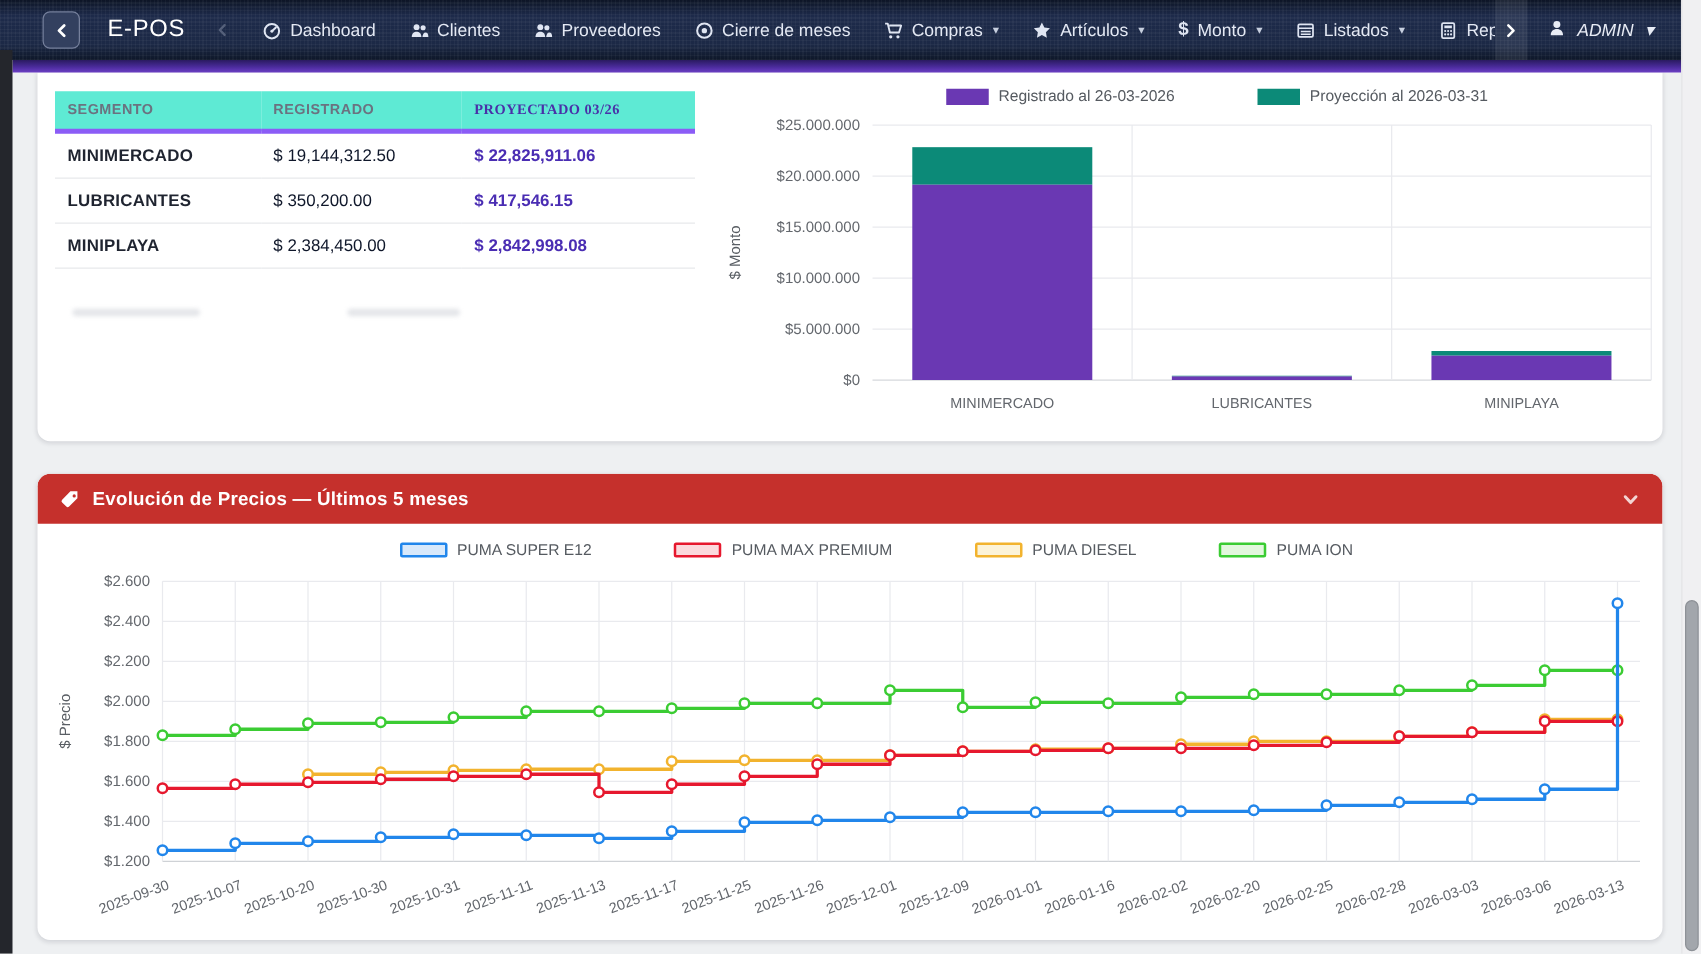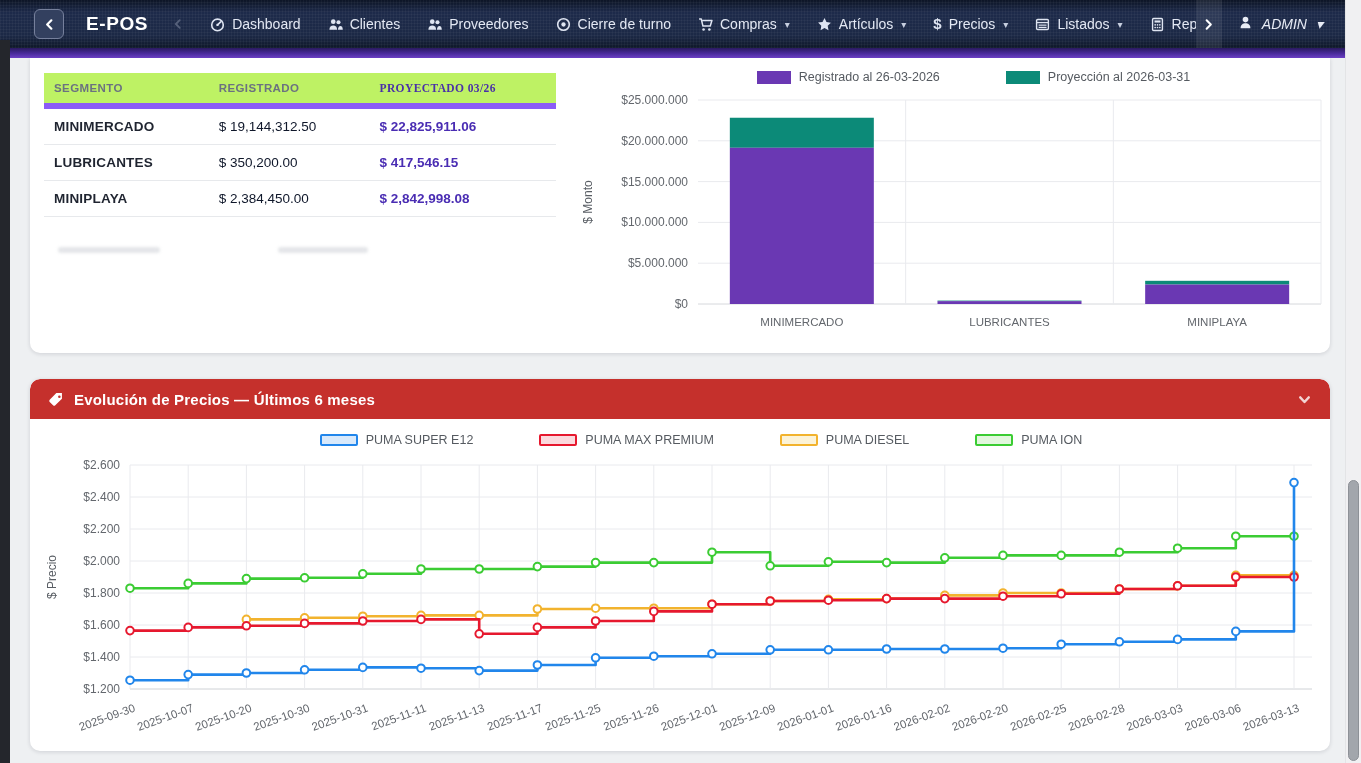--- a/index.html
+++ b/index.html
@@ -15,21 +15,21 @@
       repeating-linear-gradient(0deg, rgba(255,255,255,.035) 0 1px, transparent 1px 3px),
       repeating-linear-gradient(90deg, rgba(255,255,255,.035) 0 1px, transparent 1px 3px),
       linear-gradient(180deg,#0d1526 0%, #1d2a4a 26%, #1c2946 74%, #0e1729 100%);
     display:flex; align-items:center; color:#e8ecf5; z-index:5;
   }
   .nav-back {
     width:30px; height:30px; margin-left:34px; border-radius:6px;
     background:#33405f; border:1px solid #76809c; color:#fff;
     display:flex; align-items:center; justify-content:center; cursor:pointer;
   }
-  .brand { font-size:19px; font-weight:bold; letter-spacing:.6px; margin-left:22px; color:#ffffff; }
+  .brand { font-size:19px; font-weight:normal; letter-spacing:.6px; margin-left:22px; color:#ffffff; }
   .scroll-chev-left { margin-left:24px; color:#55607a; display:flex; align-items:center; }
   .menu { display:flex; align-items:flex-start; margin-left:26px; flex:1; overflow:hidden; white-space:nowrap; }
   .menu-item {
     display:inline-flex; align-items:center; gap:7px; margin-right:27px;
     font-size:14px; color:#e4e9f4; cursor:pointer; text-decoration:none;
   }
   .menu-item .nicon { display:inline-flex; color:#dfe5f2; }
   .menu-item .caret { font-size:10px; color:#c7cfdf; margin-left:1px; }
   .menu-item.clip .mlabel { display:inline-block; max-width:50px; overflow:hidden; }
   .dollar-glyph { font-weight:bold; font-size:15px; line-height:14px; }
@@ -52,22 +52,22 @@
 
   
   .content { position:absolute; top:58px; left:10px; right:16px; bottom:0; padding:0 15px 0 20px; }
   .card { background:#fff; border-radius:0 0 10px 10px; box-shadow:0 1px 4px rgba(20,20,40,.14); }
 
   
   .card-top { height:295px; display:flex; overflow:hidden; }
   .tablewrap { width:540px; flex:none; padding:15px 14px 0 14px; position:relative; }
   table.seg { width:100%; border-collapse:collapse; font-size:13.5px; }
   table.seg th {
-    background:#bef264; color:#6b7280; font-size:11.5px; letter-spacing:.4px;
-    text-transform:uppercase; padding:9px 10px; border-bottom:6px solid #8b5cf6; text-align:left; font-weight:bold;
+    background:#5eead4; color:#6b7280; font-size:11.5px; letter-spacing:.4px;
+    text-transform:uppercase; padding:9px 10px; border-bottom:4px solid #8b5cf6; text-align:left; font-weight:bold;
   }
   table.seg th.num, table.seg td.num { }
   table.seg th.proj { color:#4930a8;font-family:Liberation Serif, serif; }
   table.seg td { padding:10px 10px; border-bottom:1px solid #e7e9ec; color:#0f172a; }
   table.seg td.segname { font-weight:bold; color:#1f2430; letter-spacing:.2px; }
   table.seg td.proj { font-weight:bold; color:#4a2db3; }
   .ghost-row { position:absolute; top:189px; left:28px; width:310px; display:flex; justify-content:space-between; opacity:.38; filter:blur(1.6px); }
   .ghost-row span { height:6px; background:#b9bdc6; border-radius:3px; }
   .ghost-a { width:102px; } .ghost-b { width:90px; }
 
@@ -141,21 +141,21 @@
           </span>
         <span class="mlabel">Proveedores</span>
       </a>
       <a class="menu-item">
         <span class="nicon">
             <svg width="15" height="15" viewBox="0 0 14 14">
               <circle cx="7" cy="7" r="5.4" fill="none" stroke="currentColor" stroke-width="1.5"></circle>
               <circle cx="7" cy="7" r="2" fill="currentColor"></circle>
             </svg>
           </span>
-        <span class="mlabel">Cierre de turno</span>
+        <span class="mlabel">Cierre de meses</span>
       </a>
       <a class="menu-item">
         <span class="nicon">
             <svg width="15" height="15" viewBox="0 0 14 14">
               <path d="M1 1.8h2l1.6 6.6h6.8l1.6-5.2H4.1" fill="none" stroke="currentColor" stroke-width="1.4" stroke-linejoin="round"></path>
               <circle cx="5.2" cy="11.6" r="1.2" fill="currentColor"></circle>
               <circle cx="10.6" cy="11.6" r="1.2" fill="currentColor"></circle>
             </svg>
           </span>
         <span class="mlabel">Compras</span>
@@ -165,21 +165,21 @@
         <span class="nicon">
             <svg width="15" height="15" viewBox="0 0 14 14">
               <path d="M7 .9l1.85 3.75 4.15.6-3 2.93.7 4.13L7 10.35 3.3 12.3l.7-4.13-3-2.93 4.15-.6z" fill="currentColor"></path>
             </svg>
           </span>
         <span class="mlabel">Artículos</span>
         <span class="caret">▾</span>
       </a>
       <a class="menu-item">
         <span class="nicon dollar-glyph">$</span>
-        <span class="mlabel">Precios</span>
+        <span class="mlabel">Monto</span>
         <span class="caret">▾</span>
       </a>
       <a class="menu-item">
         <span class="nicon">
             <svg width="15" height="15" viewBox="0 0 14 14">
               <rect x="1.5" y="2.3" width="11" height="9.4" rx="1" fill="none" stroke="currentColor" stroke-width="1.3"></rect>
               <line x1="1.5" y1="5.2" x2="12.5" y2="5.2" stroke="currentColor" stroke-width="1.2"></line>
               <line x1="3.4" y1="7.6" x2="10.8" y2="7.6" stroke="currentColor" stroke-width="1.1"></line>
               <line x1="3.4" y1="9.7" x2="10.8" y2="9.7" stroke="currentColor" stroke-width="1.1"></line>
             </svg>
@@ -307,21 +307,21 @@
             <text x="16" y="116" text-anchor="middle" font-size="12" fill="#595e64" transform="rotate(-90 16 116)">$ Monto</text>
           </svg>
       </div>
     </section>
 
     <section class="card card-prices">
       <div class="panel-header">
         <svg width="15" height="15" viewBox="0 0 14 14">
             <path fill-rule="evenodd" d="M13 1H7.8L1.6 7.2a1.5 1.5 0 0 0 0 2.1l3.1 3.1a1.5 1.5 0 0 0 2.1 0L13 6.2V1zm-2.4 2.2a1.2 1.2 0 1 1 0 2.4 1.2 1.2 0 0 1 0-2.4z" fill="#fff"></path>
           </svg>
-        <span class="ptitle">Evolución de Precios — Últimos 6 meses</span>
+        <span class="ptitle">Evolución de Precios — Últimos 5 meses</span>
         <span class="collapse">
           <svg width="15" height="15" viewBox="0 0 14 14">
               <polyline points="3 5 7 9.4 11 5" fill="none" stroke="currentColor" stroke-width="2.2" stroke-linecap="round" stroke-linejoin="round"></polyline>
             </svg>
         </span>
       </div>
       <div class="panel-body">
         <div class="legend line-legend" id="line-legend">
             <div class="litem">
               <span class="swatch outlined" style="border-color: rgb(33, 134, 235); background: rgb(216, 233, 251);"></span>

